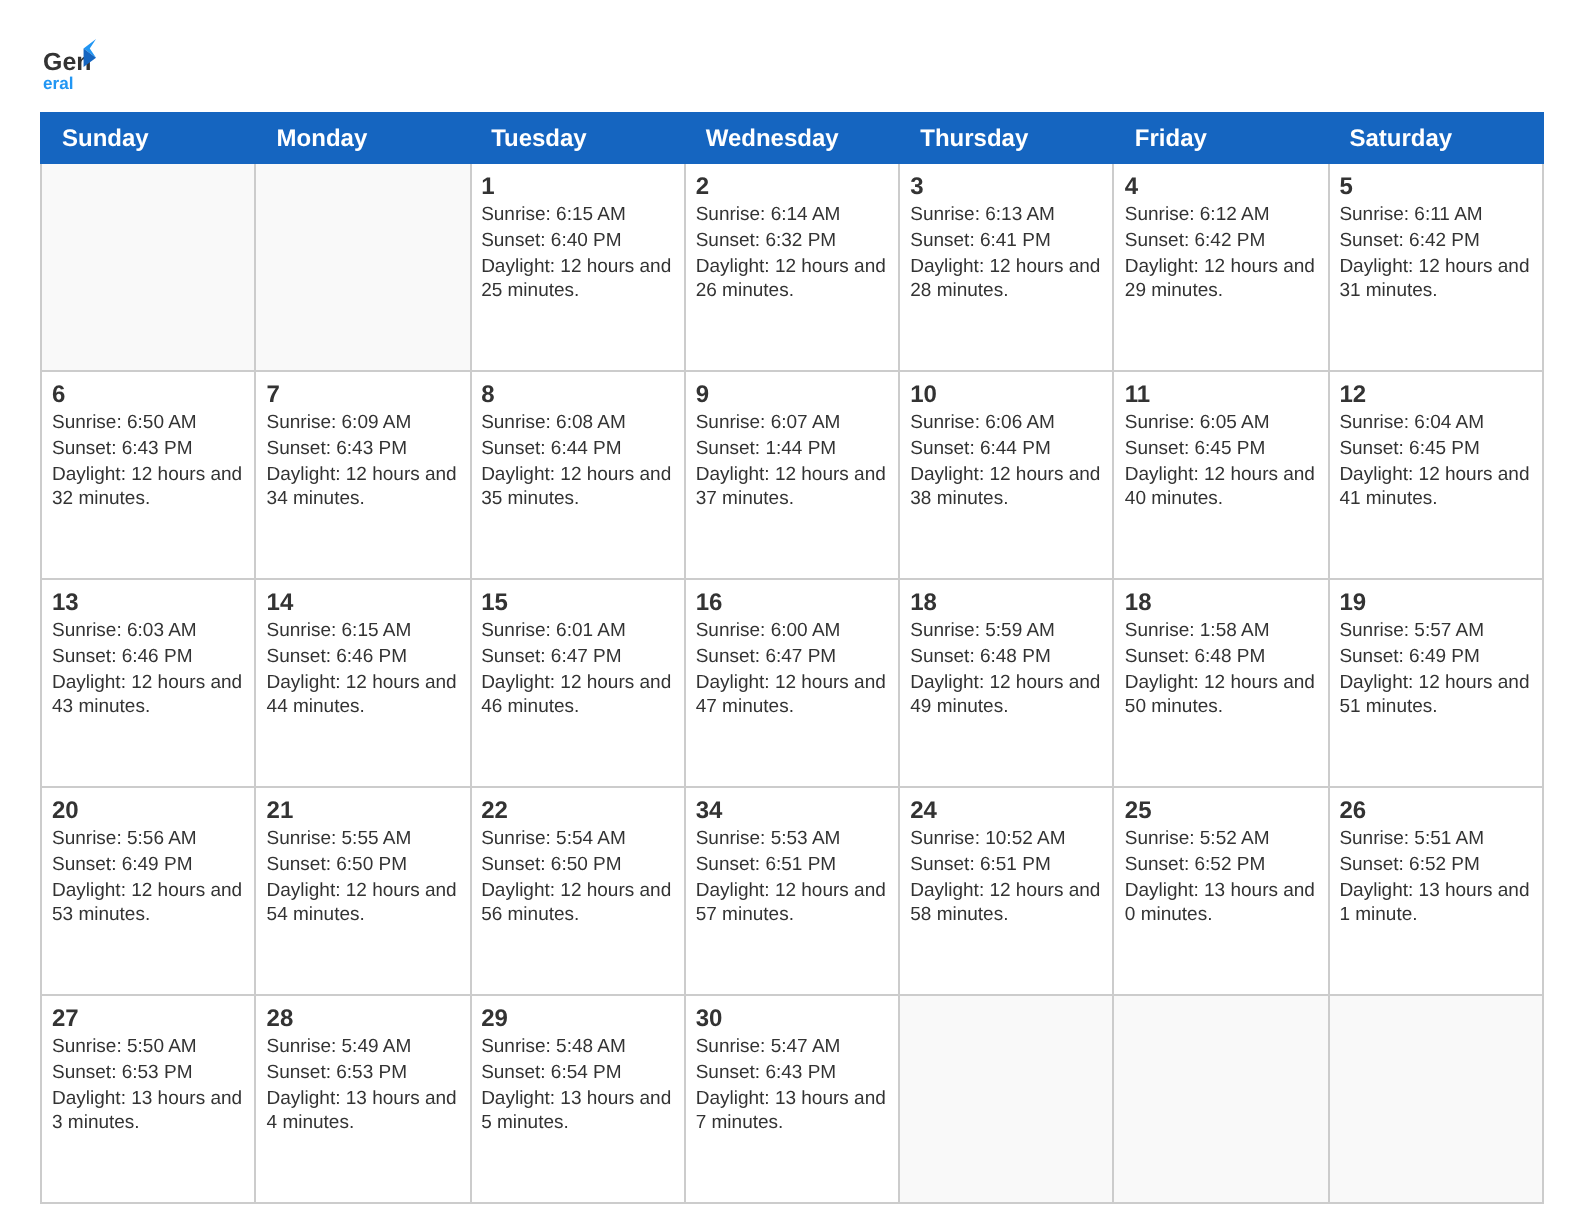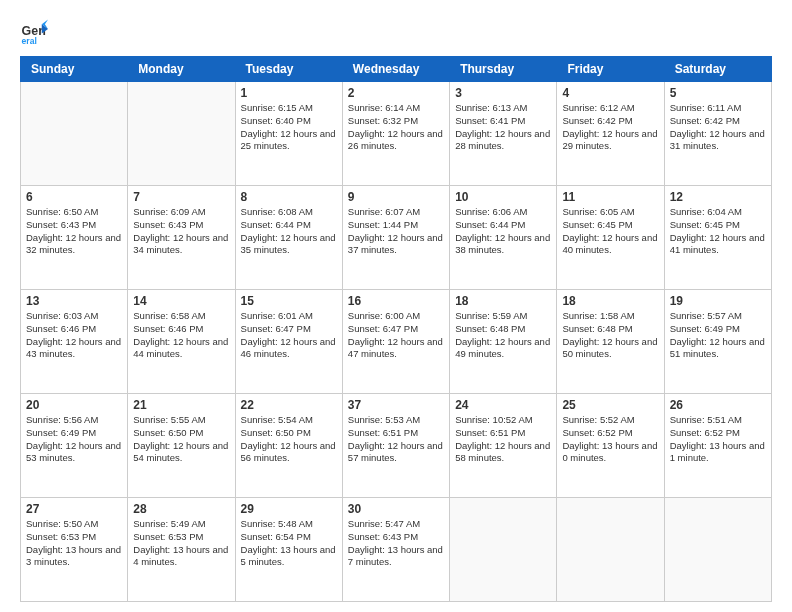--- a/index.html
+++ b/index.html
@@ -201,21 +201,21 @@
         </tr>
         <tr>
           <td>
             <span class="day-num">13</span>
             <div class="day-info">Sunrise: 6:03 AM
 Sunset: 6:46 PM
 Daylight: 12 hours and 43 minutes.</div>
           </td>
           <td>
             <span class="day-num">14</span>
-            <div class="day-info">Sunrise: 6:58 AM
+            <div class="day-info">Sunrise: 6:15 AM
 Sunset: 6:46 PM
 Daylight: 12 hours and 44 minutes.</div>
           </td>
           <td>
             <span class="day-num">15</span>
             <div class="day-info">Sunrise: 6:01 AM
 Sunset: 6:47 PM
 Daylight: 12 hours and 46 minutes.</div>
           </td>
           <td>
@@ -256,21 +256,21 @@
 Sunset: 6:50 PM
 Daylight: 12 hours and 54 minutes.</div>
           </td>
           <td>
             <span class="day-num">22</span>
             <div class="day-info">Sunrise: 5:54 AM
 Sunset: 6:50 PM
 Daylight: 12 hours and 56 minutes.</div>
           </td>
           <td>
-            <span class="day-num">37</span>
+            <span class="day-num">34</span>
             <div class="day-info">Sunrise: 5:53 AM
 Sunset: 6:51 PM
 Daylight: 12 hours and 57 minutes.</div>
           </td>
           <td>
             <span class="day-num">24</span>
             <div class="day-info">Sunrise: 10:52 AM
 Sunset: 6:51 PM
 Daylight: 12 hours and 58 minutes.</div>
           </td>

